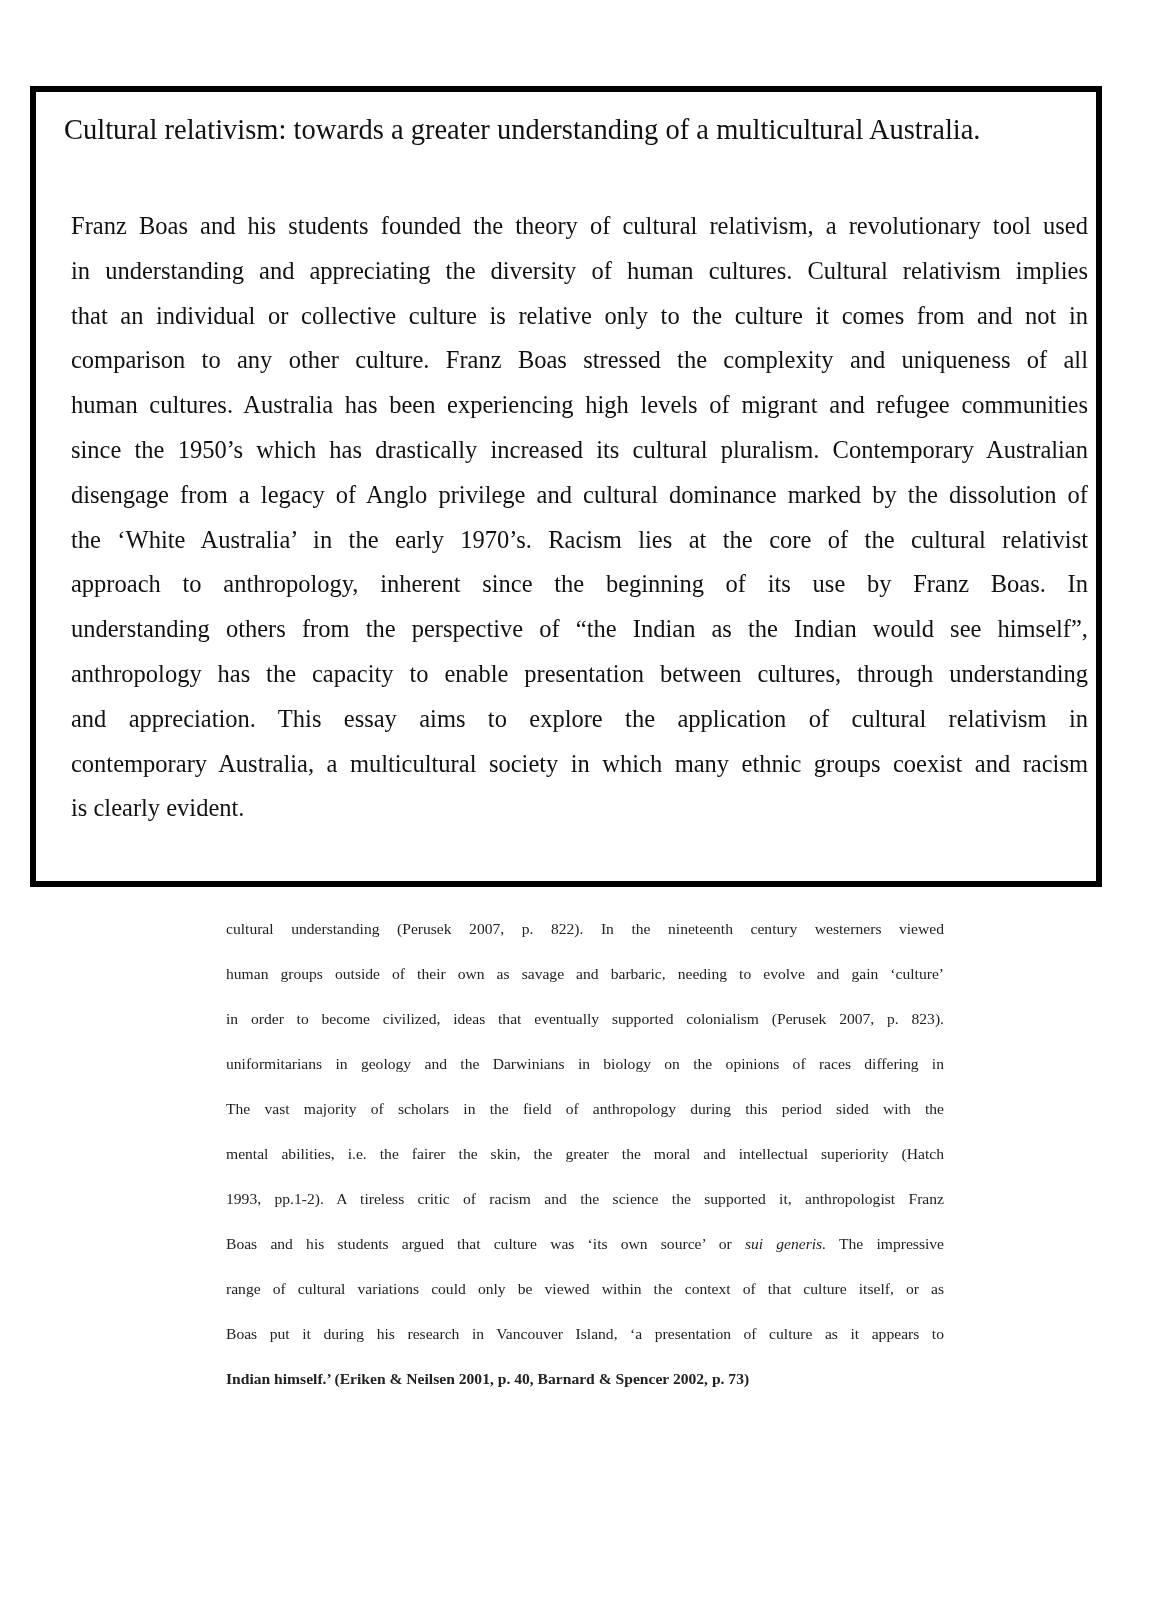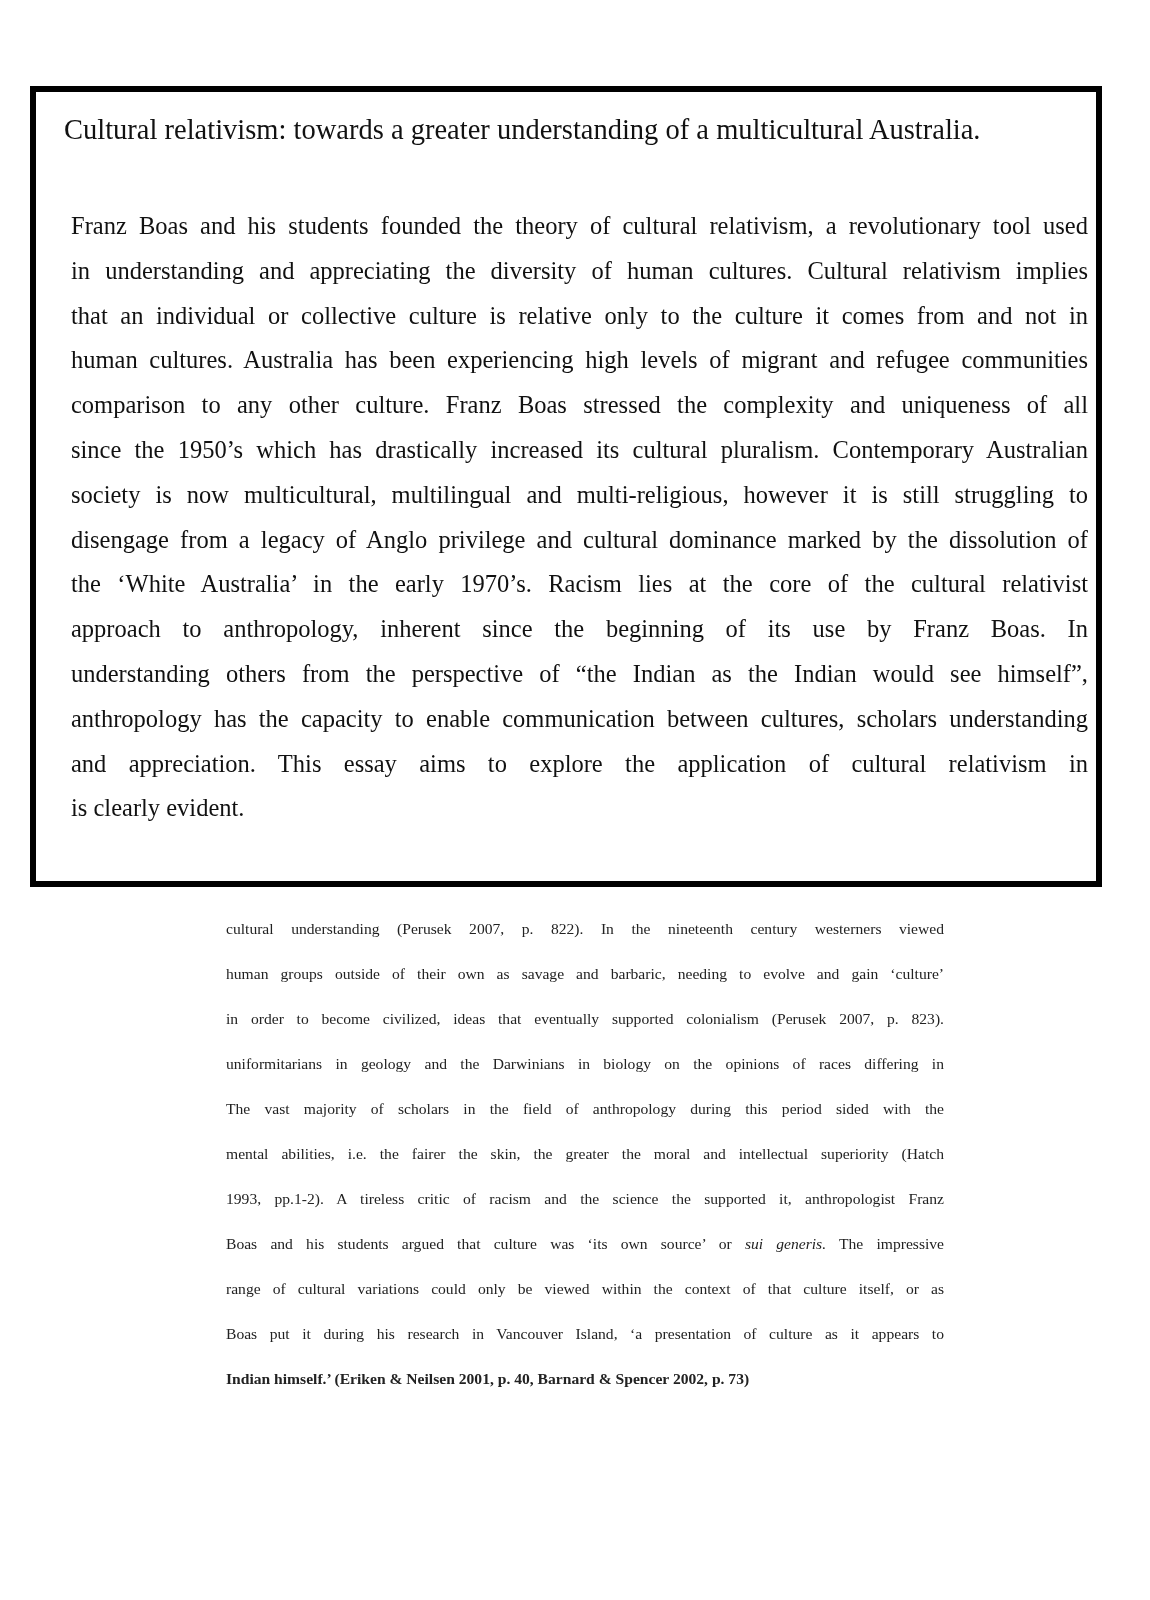--- a/index.html
+++ b/index.html
@@ -33,25 +33,25 @@
   <p>Boas put it during his research in Vancouver Island, ‘a presentation of culture as it appears to</p>
   <p class="last">Indian himself.’ (Eriken &amp; Neilsen 2001, p. 40, Barnard &amp; Spencer 2002, p. 73)</p>
 </div>
 
 <div class="overlay-box">
   <div class="box-title">Cultural relativism: towards a greater understanding of a multicultural Australia.</div>
   <div class="box-para">
     <p>Franz Boas and his students founded the theory of cultural relativism, a revolutionary tool used</p>
     <p>in understanding and appreciating the diversity of human cultures. Cultural relativism implies</p>
     <p>that an individual or collective culture is relative only to the culture it comes from and not in</p>
+    <p>comparison to any other culture. Franz Boas stressed the complexity and uniqueness of all</p>
     <p>human cultures. Australia has been experiencing high levels of migrant and refugee communities</p>
-    <p>comparison to any other culture. Franz Boas stressed the complexity and uniqueness of all</p>
     <p>since the 1950’s which has drastically increased its cultural pluralism. Contemporary Australian</p>
-    <p>society is now multicultural, multilingual and multi-religious, however it is still struggling to</p>
     <p>disengage from a legacy of Anglo privilege and cultural dominance marked by the dissolution of</p>
     <p>the ‘White Australia’ in the early 1970’s. Racism lies at the core of the cultural relativist</p>
     <p>approach to anthropology, inherent since the beginning of its use by Franz Boas. In</p>
     <p>understanding others from the perspective of “the Indian as the Indian would see himself”,</p>
-    <p>anthropology has the capacity to enable communication between cultures, scholars understanding</p>
+    <p>anthropology has the capacity to enable presentation between cultures, through understanding</p>
     <p>and appreciation. This essay aims to explore the application of cultural relativism in</p>
+    <p>contemporary Australia, a multicultural society in which many ethnic groups coexist and racism</p>
     <p class="last">is clearly evident.</p>
   </div>
 </div>
 
 </body></html>

